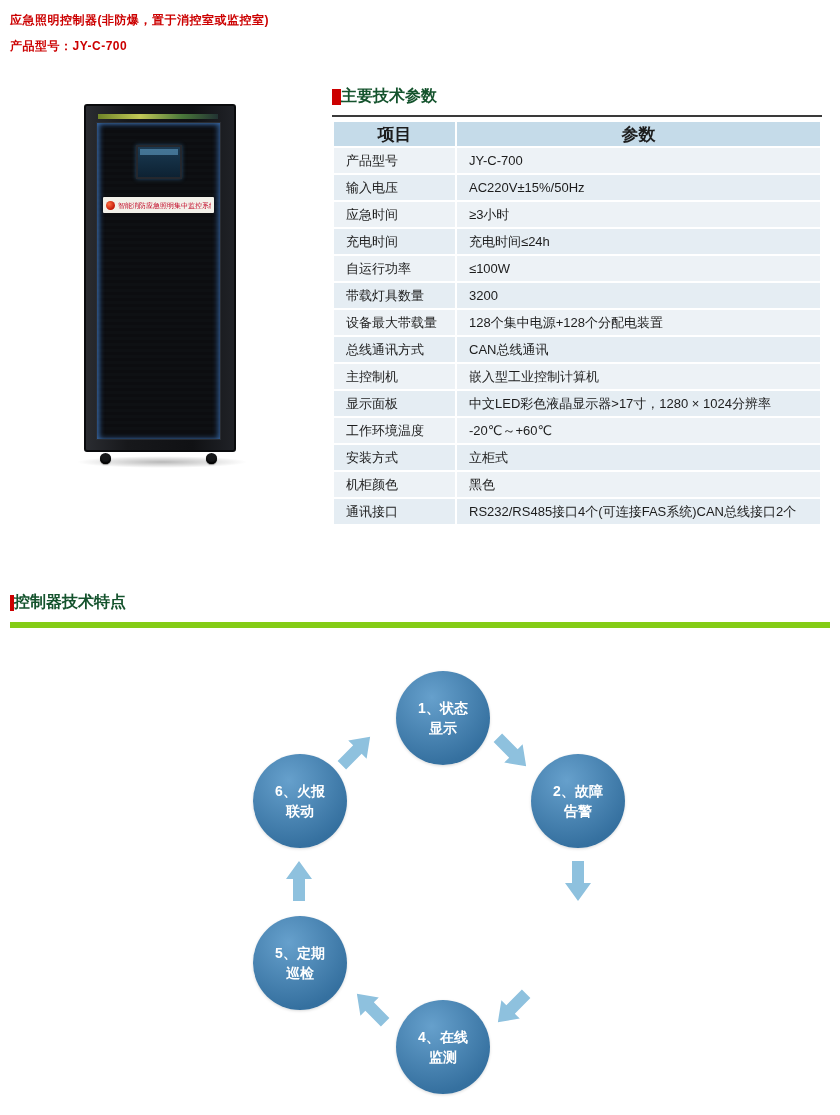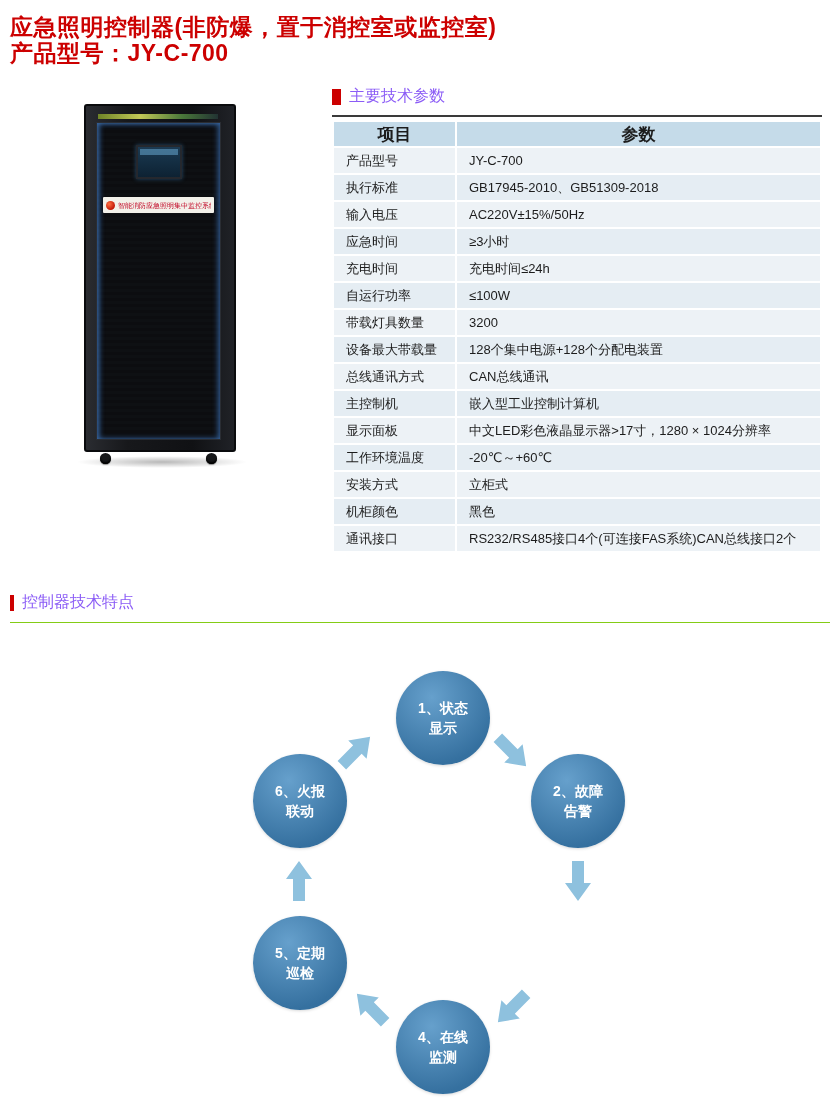--- a/index.html
+++ b/index.html
@@ -1,21 +1,21 @@
 <!DOCTYPE html>
 <html style="--title-red: #cc0000; --table-header-bg: #c5dbe9; --table-row-bg: #edf2f6; --circle-blue: #35709f; --arrow-blue: #8ec1de;"><head>
 <meta charset="utf-8">
 <style>
   * { margin:0; padding:0; box-sizing:border-box; }
   html,body { background:#ffffff; }
   body { font-family:"Liberation Sans","DejaVu Sans",sans-serif; }
   .page { position:relative; width:840px; height:1115px; background:#fff; overflow:hidden; }
 
   
-  .title-line { position:absolute; left:10px; font-size:23px; font-weight:bold;
+  .title-line { position:absolute; left:10px; font-size:12px; font-weight:bold;
                 color:var(--title-red,#cc0000); letter-spacing:0.5px; }
   .title-1 { top:12px; }
   .title-2 { top:38px; }
 
   
   .cabinet { position:absolute; left:84px; top:104px; width:152px; height:360px; }
   .cab-shadow { position:absolute; left:-8px; right:-12px; bottom:-4px; height:12px;
                 background:radial-gradient(ellipse at center, rgba(0,0,0,.28), transparent 70%); }
   .cab-body { position:absolute; left:0; right:0; top:0; bottom:12px;
               background:linear-gradient(90deg,#2a2c31,#17181b 28%,#101114 72%,#202227);
@@ -35,24 +35,24 @@
   .cab-label { position:absolute; left:6px; right:6px; top:74px; height:16px; background:#f3f1ea;
                display:flex; align-items:center; gap:3px; padding:0 3px; border-radius:1px; }
   .cab-logo { width:9px; height:9px; border-radius:50%;
               background:radial-gradient(circle at 35% 35%, #ff7043,#c21807 70%); flex:0 0 auto; }
   .cab-label-text { font-size:7px; line-height:1; color:#c00020; white-space:nowrap; overflow:hidden; }
   .caster { position:absolute; bottom:0; width:11px; height:11px; border-radius:50%;
             background:#17181a; box-shadow:inset 0 -2px 2px #000, 0 1px 1px rgba(0,0,0,.4); }
   .caster-l { left:16px; } .caster-r { left:122px; }
 
   
-  .sec-header { position:absolute; display:flex; align-items:center; gap:8px;
-                font-size:16px; font-weight:normal; color:#8b5cf6; }
+  .sec-header { position:absolute; display:flex; align-items:center; 
+                font-size:16px; font-weight:bold; color:#14532d; }
   .spec-header { left:332px; top:86px; width:490px; padding-bottom:8px; border-bottom:2px solid #3a3a3a; }
-  .features-header { left:10px; top:592px; width:820px; padding-bottom:9px; border-bottom:1px solid #84cc16; }
+  .features-header { left:10px; top:592px; width:820px; padding-bottom:9px; border-bottom:6px solid #84cc16; }
   .red-square { width:9px; height:16px; background:var(--title-red,#cc0000); flex:0 0 auto; }
   .red-bar { width:4px; height:16px; background:var(--title-red,#cc0000); flex:0 0 auto; }
 
   
   .specs-table { position:absolute; left:332px; top:120px; width:490px;
                  border-collapse:collapse; font-size:13px; color:#1c1c1c; table-layout:fixed; }
   .specs-table th { background:var(--table-header-bg,#c5dbe9); height:26px; font-weight:bold;
                     text-align:center; border:2px solid #ffffff; font-size:17px; }
   .specs-table th.col-item-h { width:123px; }
   .specs-table td { height:27px; padding:0 12px; border:2px solid #ffffff;
@@ -116,24 +116,20 @@
         <th class="col-item-h">项目</th>
         <th>参数</th>
       </tr>
     </thead>
     <tbody>
         <tr>
           <td>产品型号</td>
           <td>JY-C-700</td>
         </tr>
         <tr>
-          <td>执行标准</td>
-          <td>GB17945-2010、GB51309-2018</td>
-        </tr>
-        <tr>
           <td>输入电压</td>
           <td>AC220V±15%/50Hz</td>
         </tr>
         <tr>
           <td>应急时间</td>
           <td>≥3小时</td>
         </tr>
         <tr>
           <td>充电时间</td>
           <td>充电时间≤24h</td>

